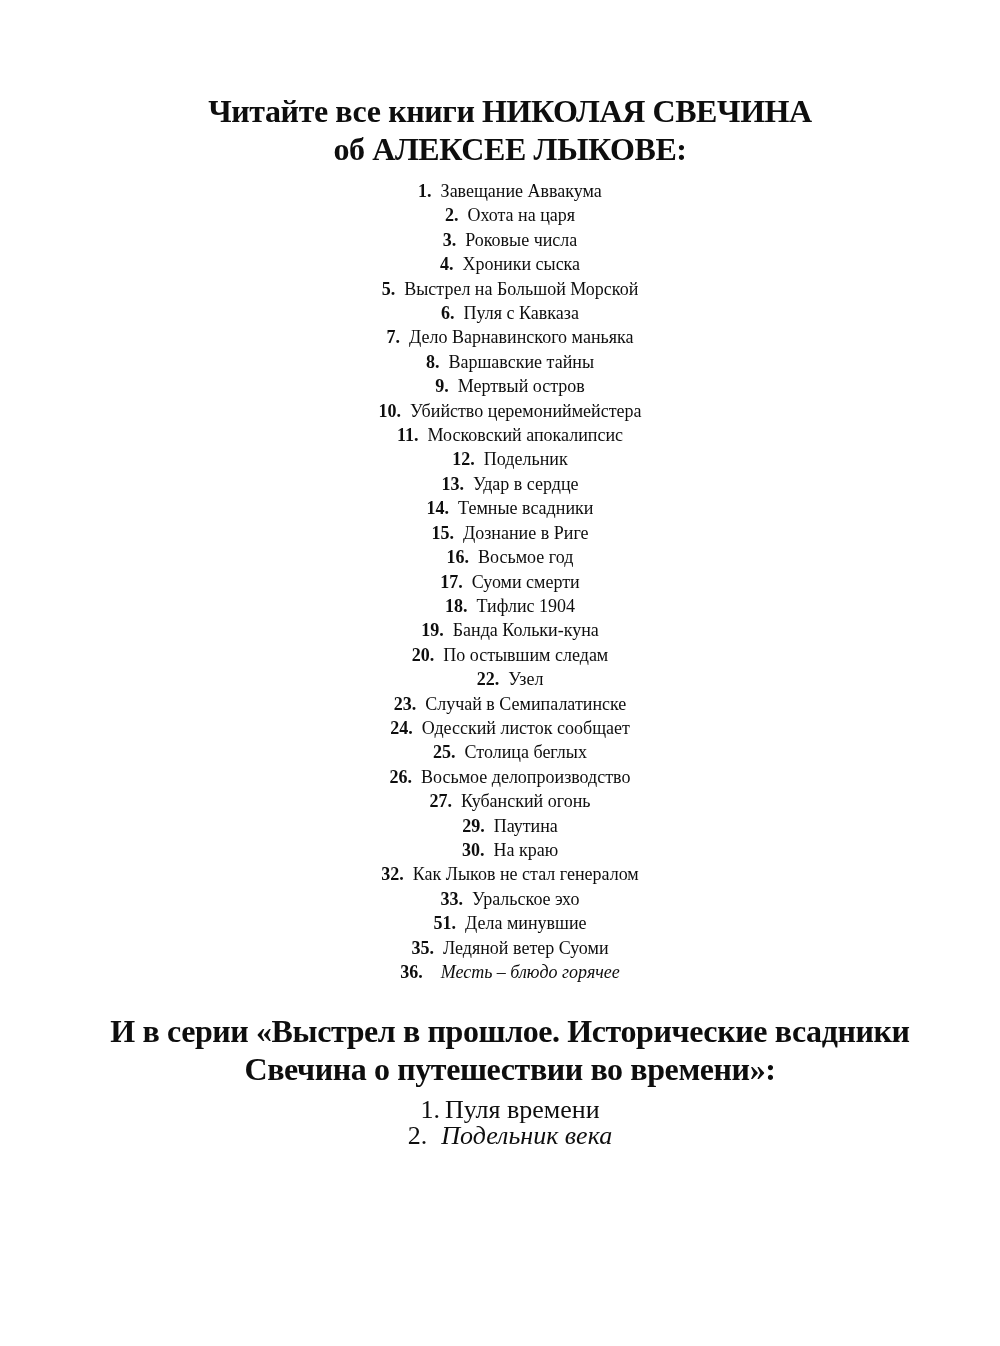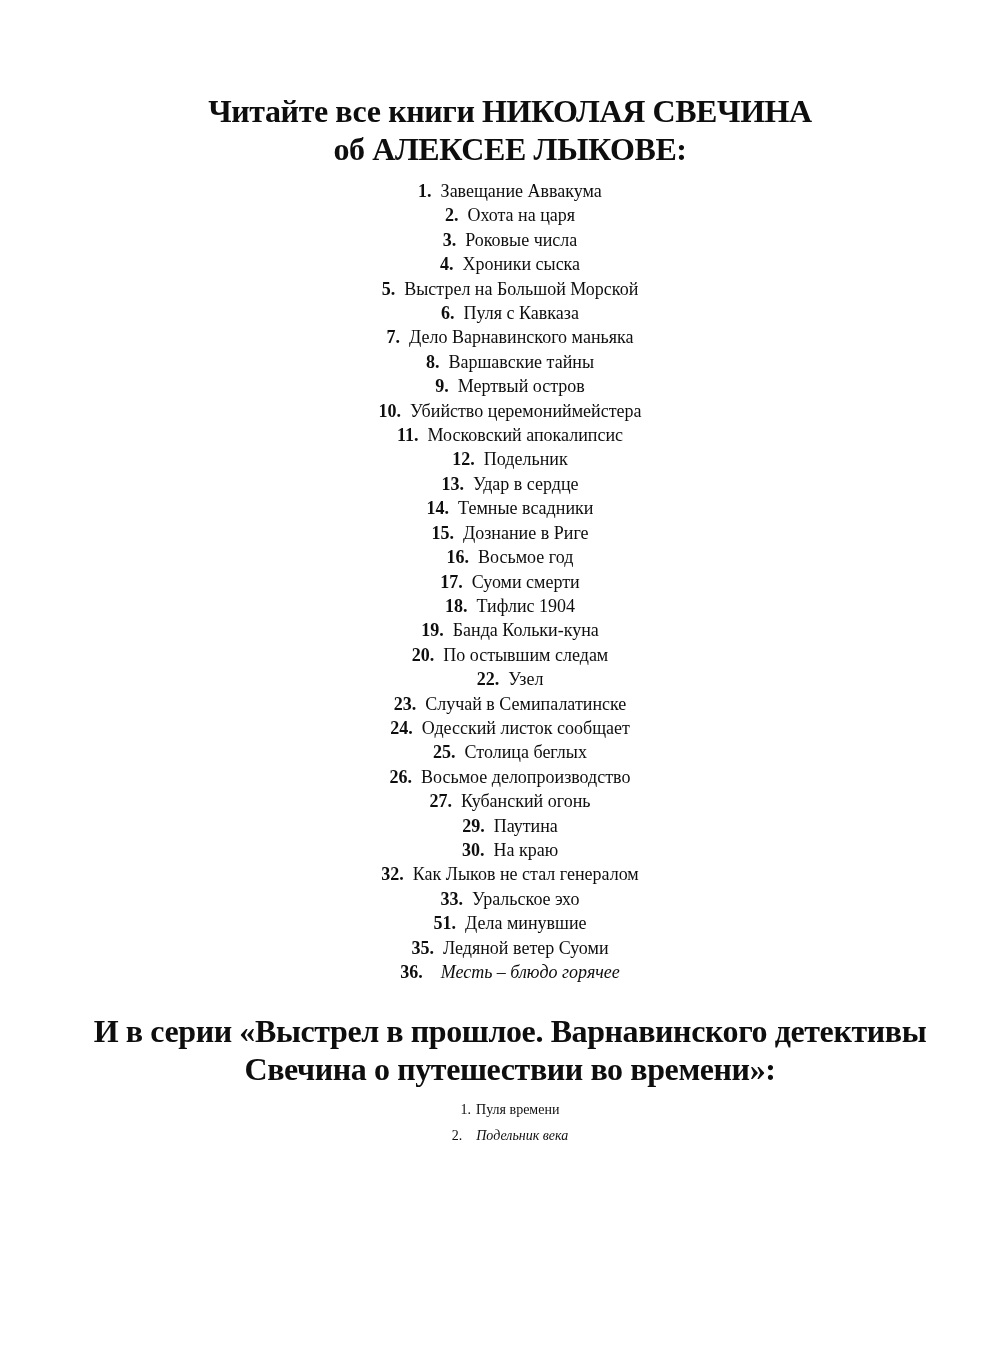--- a/index.html
+++ b/index.html
@@ -44,21 +44,21 @@
   }
   .book-list .num {
     font-weight: bold;
     margin-right: 9px;
   }
   .series-heading {
     margin-top: 28px;
   }
   .series-list {
     margin-top: 9px;
-    font-size: 14px;
+    font-size: 26px;
     line-height: 26px;
   }
   .series-list .num {
     font-weight: normal;
     margin-right: 5px;
   }
   .italic {
     font-style: italic;
     margin-left: 9px;
   }
@@ -103,21 +103,21 @@
       <div class="book-line"><span class="num">29.</span><span class="title">Паутина</span></div>
       <div class="book-line"><span class="num">30.</span><span class="title">На краю</span></div>
       <div class="book-line"><span class="num">32.</span><span class="title">Как Лыков не стал генералом</span></div>
       <div class="book-line"><span class="num">33.</span><span class="title">Уральское эхо</span></div>
       <div class="book-line"><span class="num">51.</span><span class="title">Дела минувшие</span></div>
       <div class="book-line"><span class="num">35.</span><span class="title">Ледяной ветер Суоми</span></div>
       <div class="book-line"><span class="num">36.</span><span class="title italic">Месть – блюдо горячее</span></div>
     </div>
 
   <h2 class="series-heading">
-    <span class="hline">И в серии «Выстрел в прошлое. Варнавинского детективы</span>
+    <span class="hline">И в серии «Выстрел в прошлое. Исторические всадники</span>
     <span class="hline">Свечина о путешествии во времени»:</span>
   </h2>
 
   <div class="series-list" id="series-list">
       <div class="book-line"><span class="num">1.</span><span class="title">Пуля времени</span></div>
       <div class="book-line"><span class="num">2.</span><span class="title italic">Подельник века</span></div>
     </div>
 
 </div>
 

